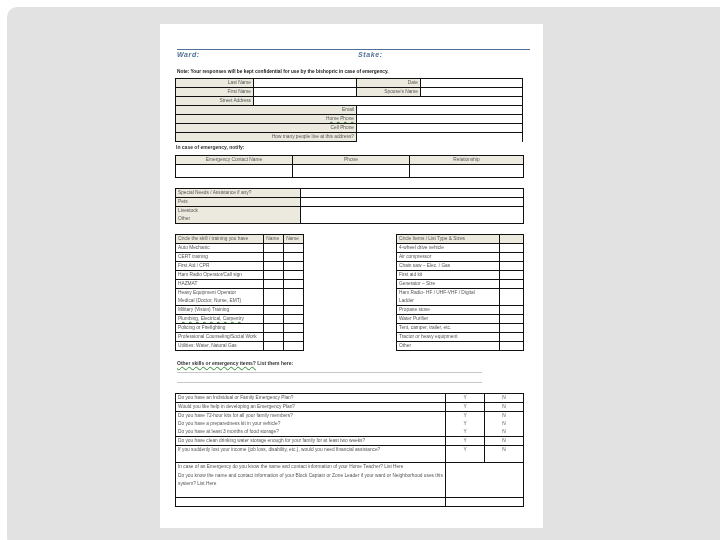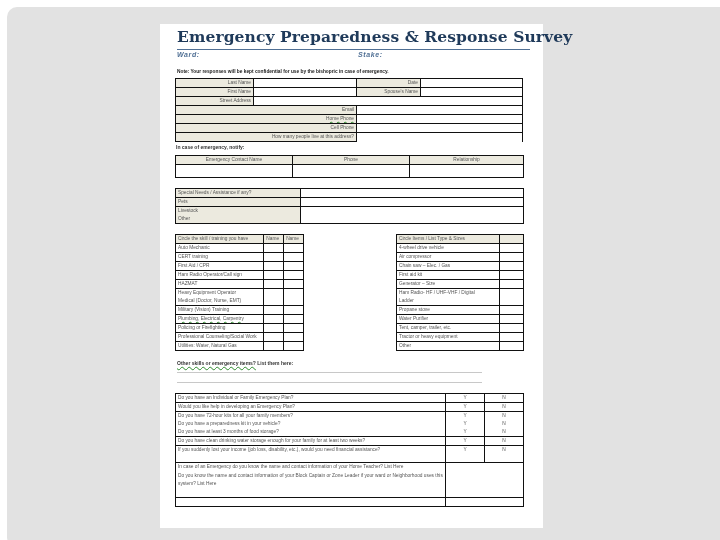--- a/index.html
+++ b/index.html
@@ -20,21 +20,20 @@
   .bold { font-weight:bold; }
   .green-u { text-decoration:underline wavy #2d8a2d; text-decoration-thickness:0.5px; }
   .hr { position:absolute; left:17px; width:305px; height:0.8px; background:#c8c8c8; }
 </style>
 </head>
 <body>
 
 <div class="backdrop"></div>
 
 <div class="page">
-  <div class="title">Emergency Preparedness &amp; Response Survey</div>
   <div class="title-rule"></div>
   <div class="sub" style="left:17px">Ward:</div>
   <div class="sub" style="left:198px">Stake:</div>
   <div class="note">Note: Your responses will be kept confidential for use by the bishopric in case of emergency.</div>
 
   <table class="t" style="left:15px;top:54px;width:348px;">
     <tbody>
         <tr>
       <td class="lbl" style="width:73px">Last Name</td>
       <td style="width:98px"></td>

